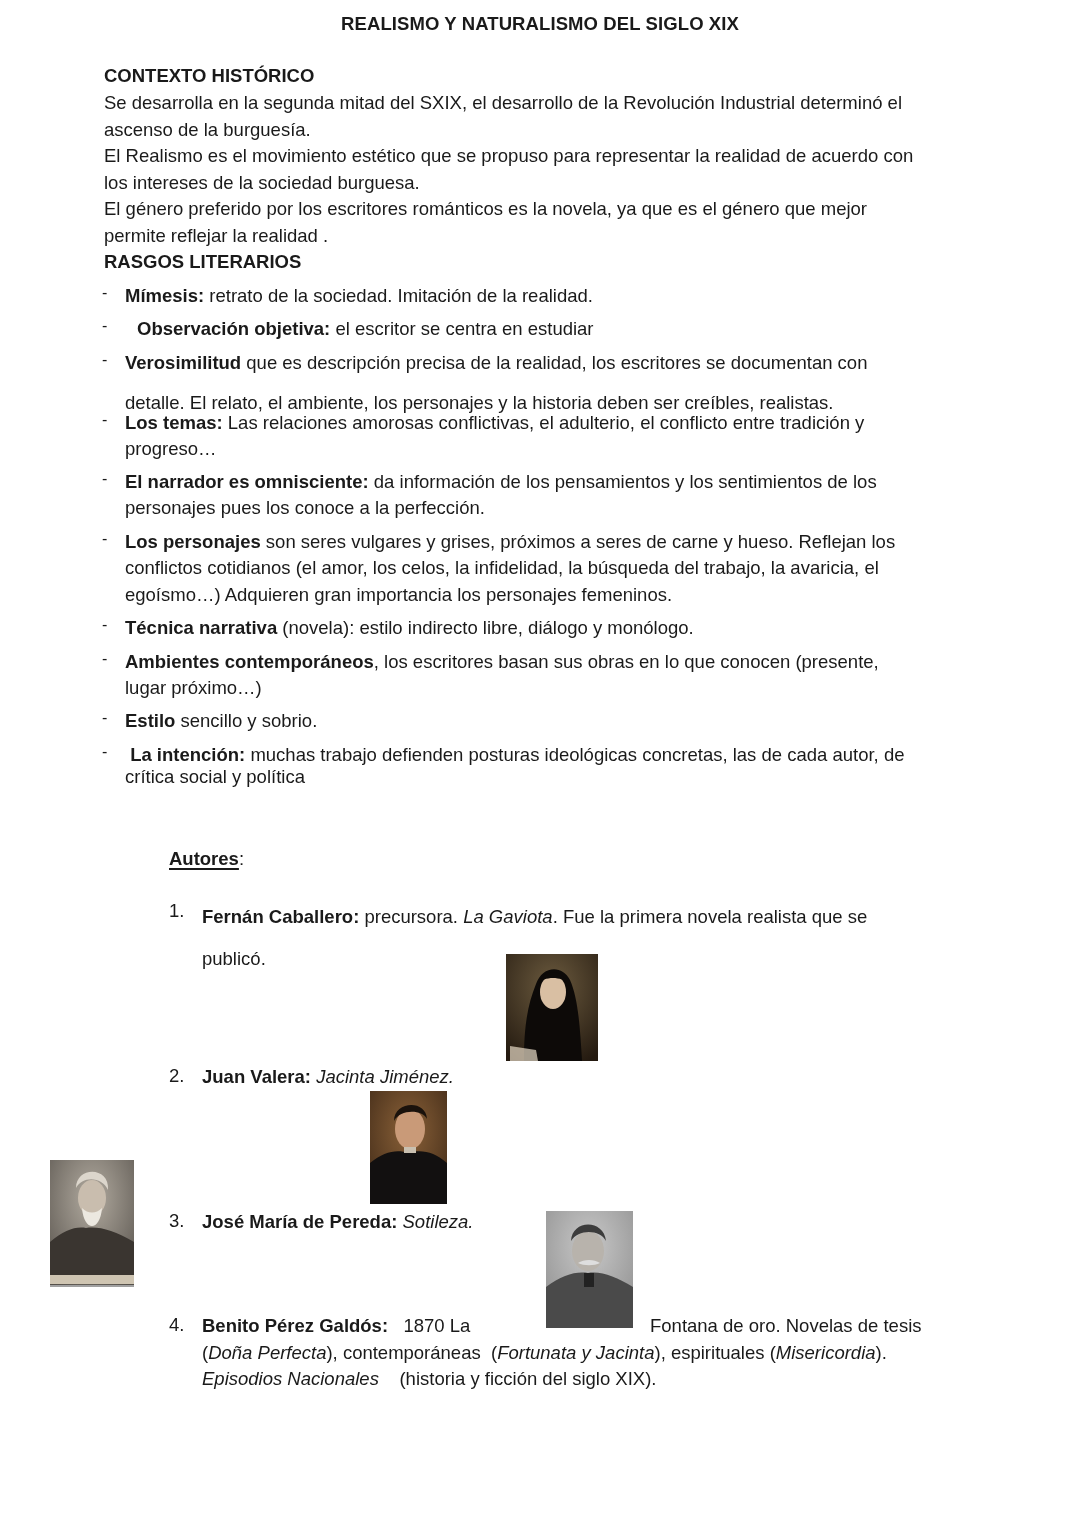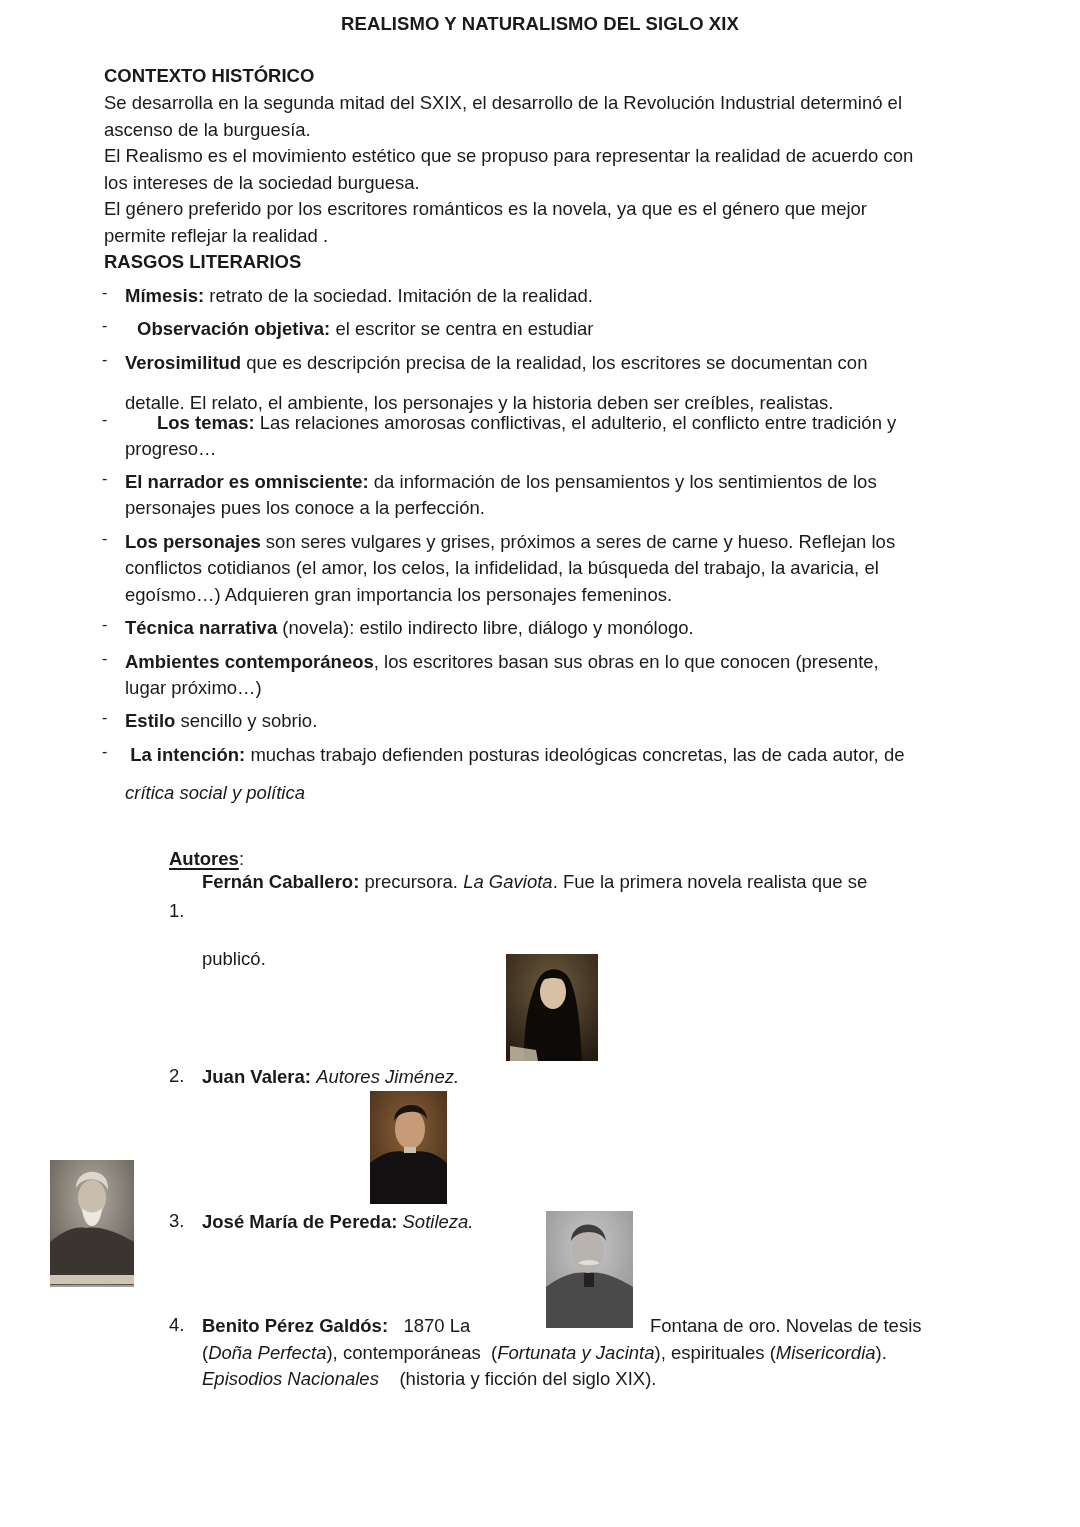--- a/index.html
+++ b/index.html
@@ -38,21 +38,21 @@
 <div class="abs li" style="top:283px;"><b>Mímesis:</b><span> retrato de la sociedad. Imitación de la realidad.</span></div>
 
 <div class="abs dash" style="top:317px;">-</div>
 <div class="abs li" style="top:316px;margin-left:12px;"><b>Observación objetiva:</b><span> el escritor se centra en estudiar</span></div>
 
 <div class="abs dash" style="top:351px;">-</div>
 <div class="abs li" style="top:350px;"><b>Verosimilitud</b><span> que es descripción precisa de la realidad, los escritores se documentan con</span></div>
 <div class="abs li" style="top:390px;">detalle. El relato, el ambiente, los personajes y la historia deben ser creíbles, realistas.</div>
 
 <div class="abs dash" style="top:411px;">-</div>
-<div class="abs li" style="top:410px;margin-left:32px;"><b>Los temas:</b><span> Las relaciones amorosas conflictivas, el adulterio, el conflicto entre tradición y</span></div>
+<div class="abs li" style="top:410px;"><b>Los temas:</b><span> Las relaciones amorosas conflictivas, el adulterio, el conflicto entre tradición y</span></div>
 <div class="abs li" style="top:436px;">progreso…</div>
 
 <div class="abs dash" style="top:470px;">-</div>
 <div class="abs li" style="top:469px;"><b>El narrador es omnisciente:</b><span> da información de los pensamientos y los sentimientos de los</span></div>
 <div class="abs li" style="top:495px;">personajes pues los conoce a la perfección.</div>
 
 <div class="abs dash" style="top:530px;">-</div>
 <div class="abs li" style="top:529px;"><b>Los personajes</b><span> son seres vulgares y grises, próximos a seres de carne y hueso. Reflejan los</span></div>
 <div class="abs li" style="top:555px;">conflictos cotidianos (el amor, los celos, la infidelidad, la búsqueda del trabajo, la avaricia, el</div>
 <div class="abs li" style="top:582px;">egoísmo…) Adquieren gran importancia los personajes femeninos.</div>
@@ -62,46 +62,46 @@
 
 <div class="abs dash" style="top:650px;">-</div>
 <div class="abs li" style="top:649px;"><b>Ambientes contemporáneos</b><span>, los escritores basan sus obras en lo que conocen (presente,</span></div>
 <div class="abs li" style="top:675px;">lugar próximo…)</div>
 
 <div class="abs dash" style="top:709px;">-</div>
 <div class="abs li" style="top:708px;"><b>Estilo</b><span> sencillo  y sobrio.</span></div>
 
 <div class="abs dash" style="top:743px;">-</div>
 <div class="abs li" style="top:742px;white-space:pre;"><b> La intención:</b><span> muchas trabajo defienden posturas ideológicas concretas, las de cada autor, de</span></div>
-<div class="abs li" style="top:780px;font-style:italic;">crítica social y política</div>
+<div class="abs li" style="top:764px;">crítica social y política</div>
 
 <div class="abs autores"><span class="u">Autores</span><span style="font-weight:normal">:</span></div>
 
 <div class="abs num" style="left:169px;top:900px;">1.</div>
-<div class="abs li" style="left:202px;top:869px;"><b>Fernán Caballero:</b><span> precursora. </span><i>La Gaviota</i><span>. Fue la primera novela realista que se</span></div>
+<div class="abs li" style="left:202px;top:904px;"><b>Fernán Caballero:</b><span> precursora. </span><i>La Gaviota</i><span>. Fue la primera novela realista que se</span></div>
 <div class="abs li" style="left:202px;top:946px;">publicó.</div>
 
 <div class="portrait" style="left:506px;top:954px;width:92px;height:107px;">
   <svg viewBox="0 0 92 107" preserveAspectRatio="none">
     <defs>
       <radialGradient id="bg1" cx="0.5" cy="0.3" r="0.8">
           <stop offset="0" stop-color="#6b5a3e"></stop>
           <stop offset="1" stop-color="#241a10"></stop>
         </radialGradient>
     </defs>
     <rect width="92" height="107" fill="url(#bg1)"></rect>
     <path d="M18 107 C18 70 22 50 30 30 C36 12 56 10 64 26 C72 44 74 72 76 107 Z" fill="#0d0a08"></path>
     <ellipse cx="47" cy="38" rx="13" ry="17" fill="#d9bfa3"></ellipse>
     <path d="M33 30 C36 14 58 14 61 30 C58 22 36 22 33 30 Z" fill="#0d0a08"></path>
     <path d="M4 92 L30 96 L32 107 L4 107 Z" fill="#e8dcc8" opacity="0.7"></path>
   </svg>
 </div>
 
 <div class="abs num" style="left:169px;top:1065px;">2.</div>
-<div class="abs li" style="left:202px;top:1064px;"><b>Juan Valera:</b><span> </span><i>Autores Jiménez.</i></div>
+<div class="abs li" style="left:202px;top:1064px;"><b>Juan Valera:</b><span> </span><i>Jacinta Jiménez.</i></div>
 
 <div class="portrait" style="left:370px;top:1091px;width:77px;height:113px;">
   <svg viewBox="0 0 77 113" preserveAspectRatio="none">
     <defs>
       <radialGradient id="bg2" cx="0.5" cy="0.35" r="0.8">
           <stop offset="0" stop-color="#8a6138"></stop>
           <stop offset="1" stop-color="#3b2615"></stop>
         </radialGradient>
     </defs>
     <rect width="77" height="113" fill="url(#bg2)"></rect>

